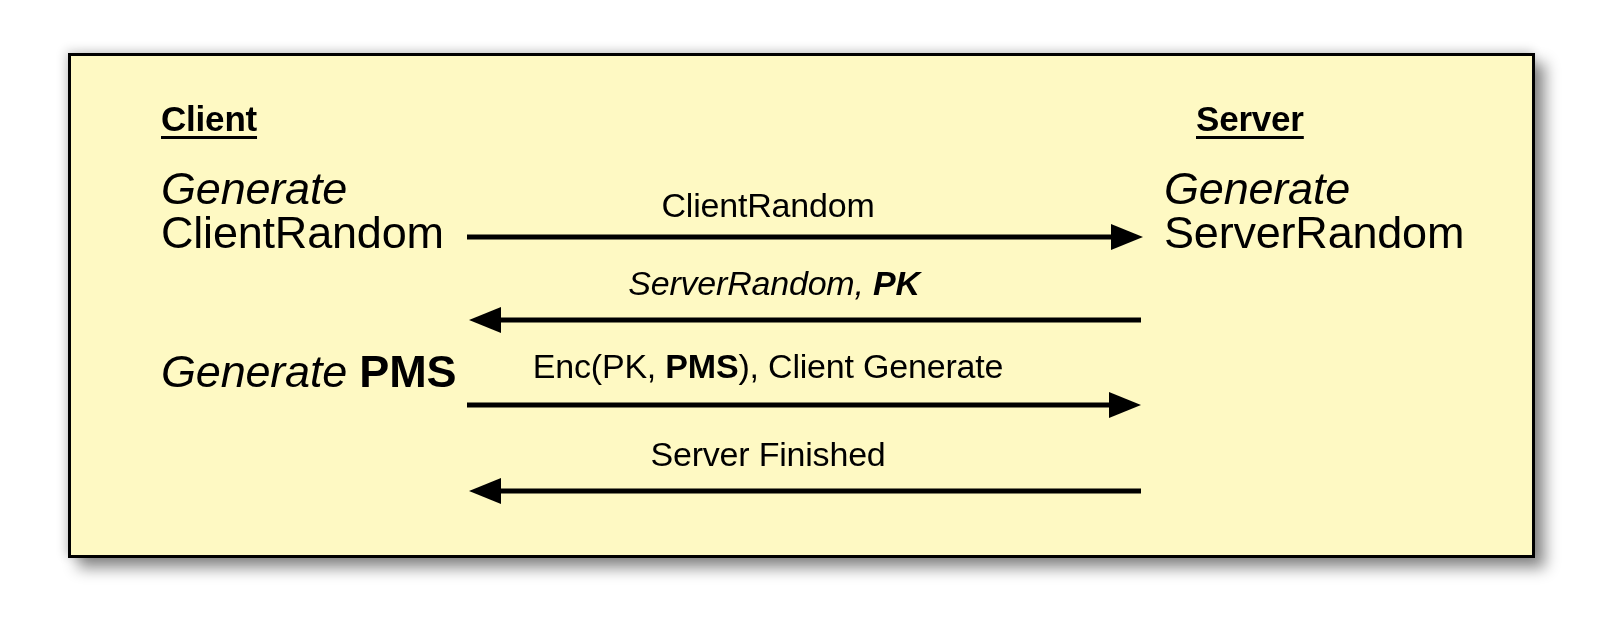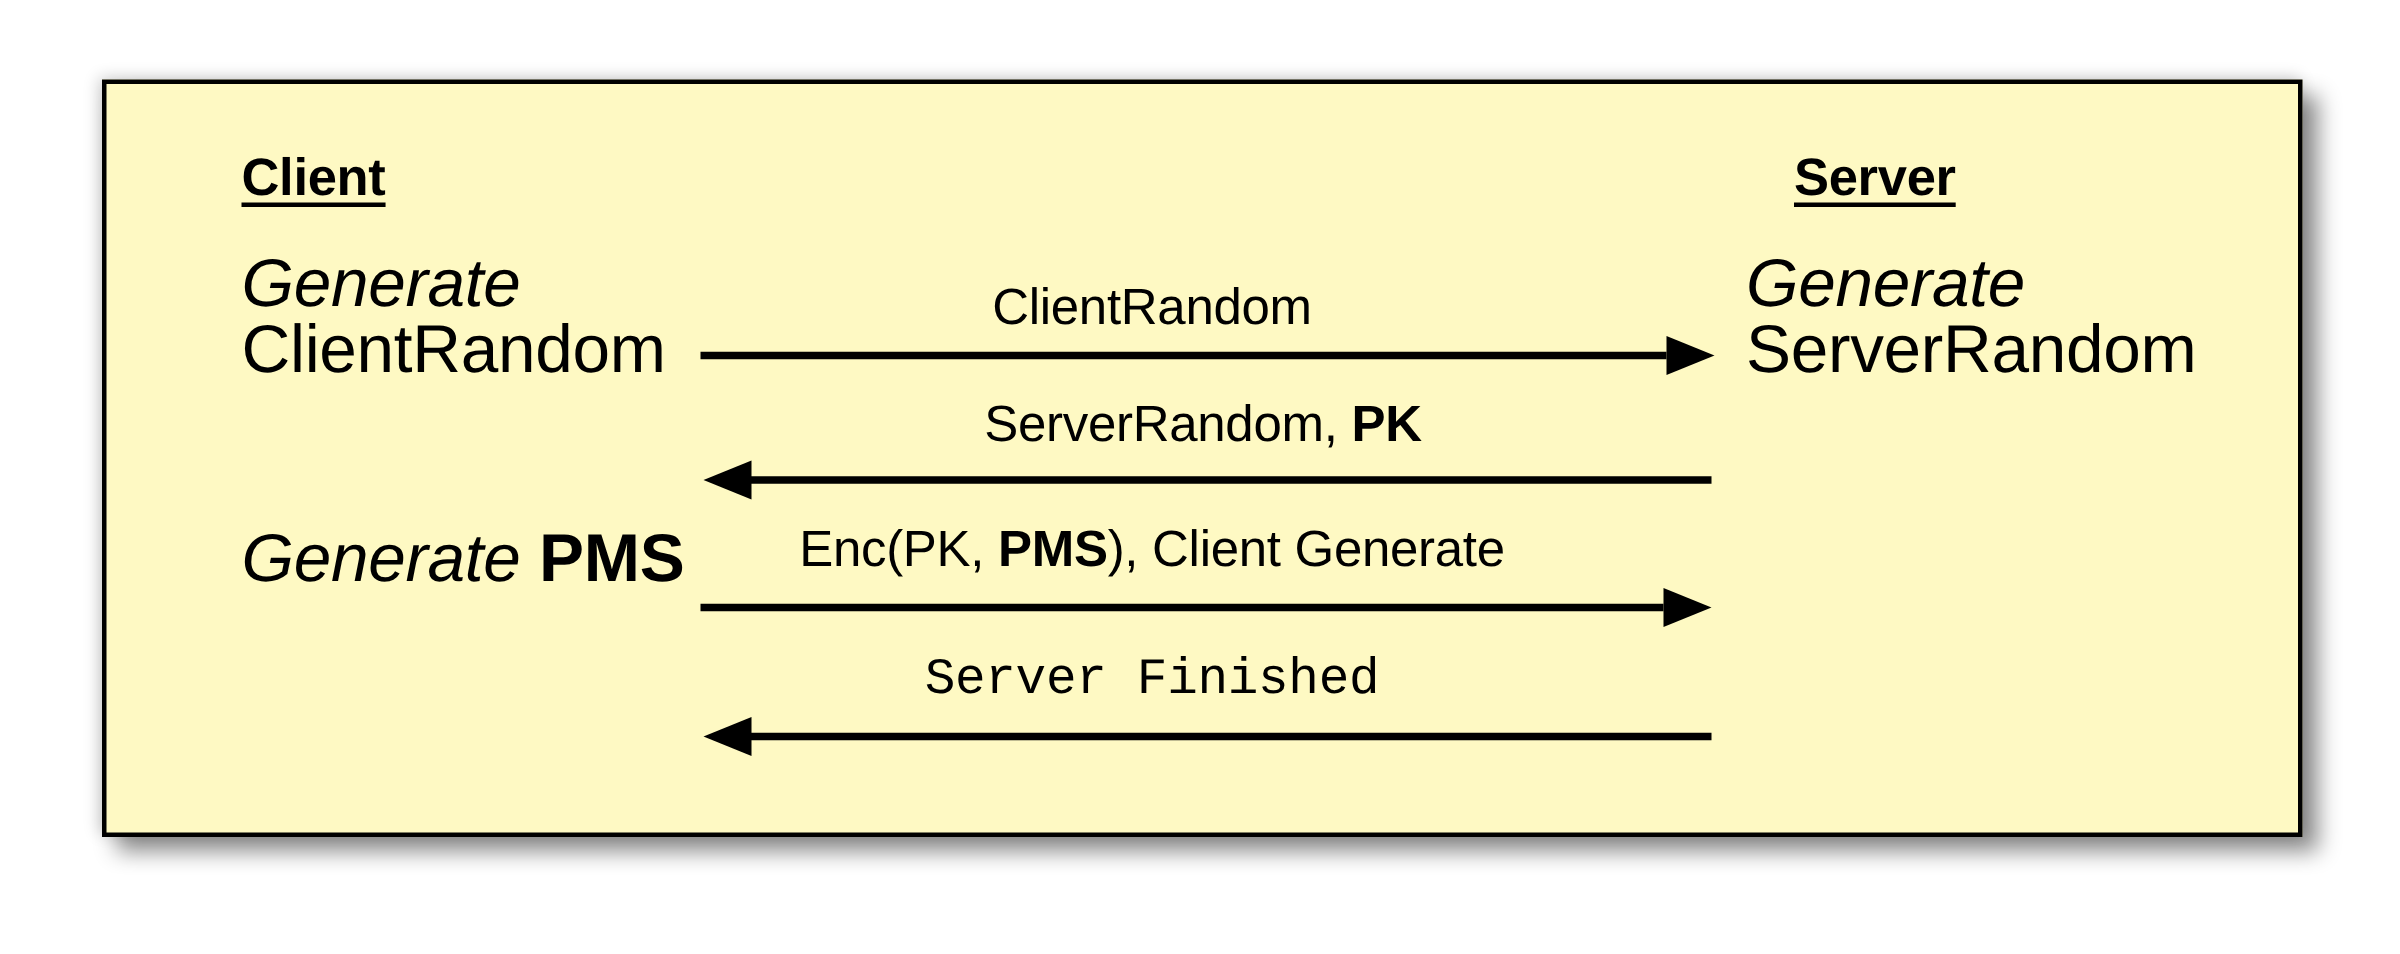--- a/index.html
+++ b/index.html
@@ -102,39 +102,39 @@
 
       <span class="txt" style="left:1093px; top:154px;">ServerRandom</span>
 
       <span class="txt msg-label" style="left:697px; top:132px;">ClientRandom</span>
 
       <svg class="arrow-svg" style="left:394px; top:168px;" width="680" height="26" viewBox="0 0 680 26">
         <line x1="2" y1="13" x2="646" y2="13" stroke="#000000" stroke-width="5"></line>
         <polygon points="646,0 678,13 646,26" fill="#000000"></polygon>
       </svg>
 
-      <span class="txt msg-label" style="left:731px; top:210px;">
+      <span class="txt msg-label" style="left:703px; top:210px;font-style:italic;">
         <span>ServerRandom, </span><span class="bd">PK</span>
       </span>
 
       <svg class="arrow-svg" style="left:398px; top:251px;" width="674" height="26" viewBox="0 0 674 26">
         <line x1="30" y1="13" x2="672" y2="13" stroke="#000000" stroke-width="5"></line>
         <polygon points="32,0 0,13 32,26" fill="#000000"></polygon>
       </svg>
 
       <span class="txt msg-label" style="left:697px; top:293px;">
         <span>Enc(PK, </span><span class="bd">PMS</span><span>), Client Generate</span>
       </span>
 
       <svg class="arrow-svg" style="left:394px; top:336px;" width="680" height="26" viewBox="0 0 680 26">
         <line x1="2" y1="13" x2="644" y2="13" stroke="#000000" stroke-width="5"></line>
         <polygon points="644,0 676,13 644,26" fill="#000000"></polygon>
       </svg>
 
-      <span class="txt msg-label" style="left:697px; top:381px;font-family:Liberation Mono, monospace;">Server Finished</span>
+      <span class="txt msg-label" style="left:697px; top:381px;">Server Finished</span>
 
       <svg class="arrow-svg" style="left:398px; top:422px;" width="674" height="26" viewBox="0 0 674 26">
         <line x1="30" y1="13" x2="672" y2="13" stroke="#000000" stroke-width="5"></line>
         <polygon points="32,0 0,13 32,26" fill="#000000"></polygon>
       </svg>
 
     </div>
   </div>
 
 </div>

